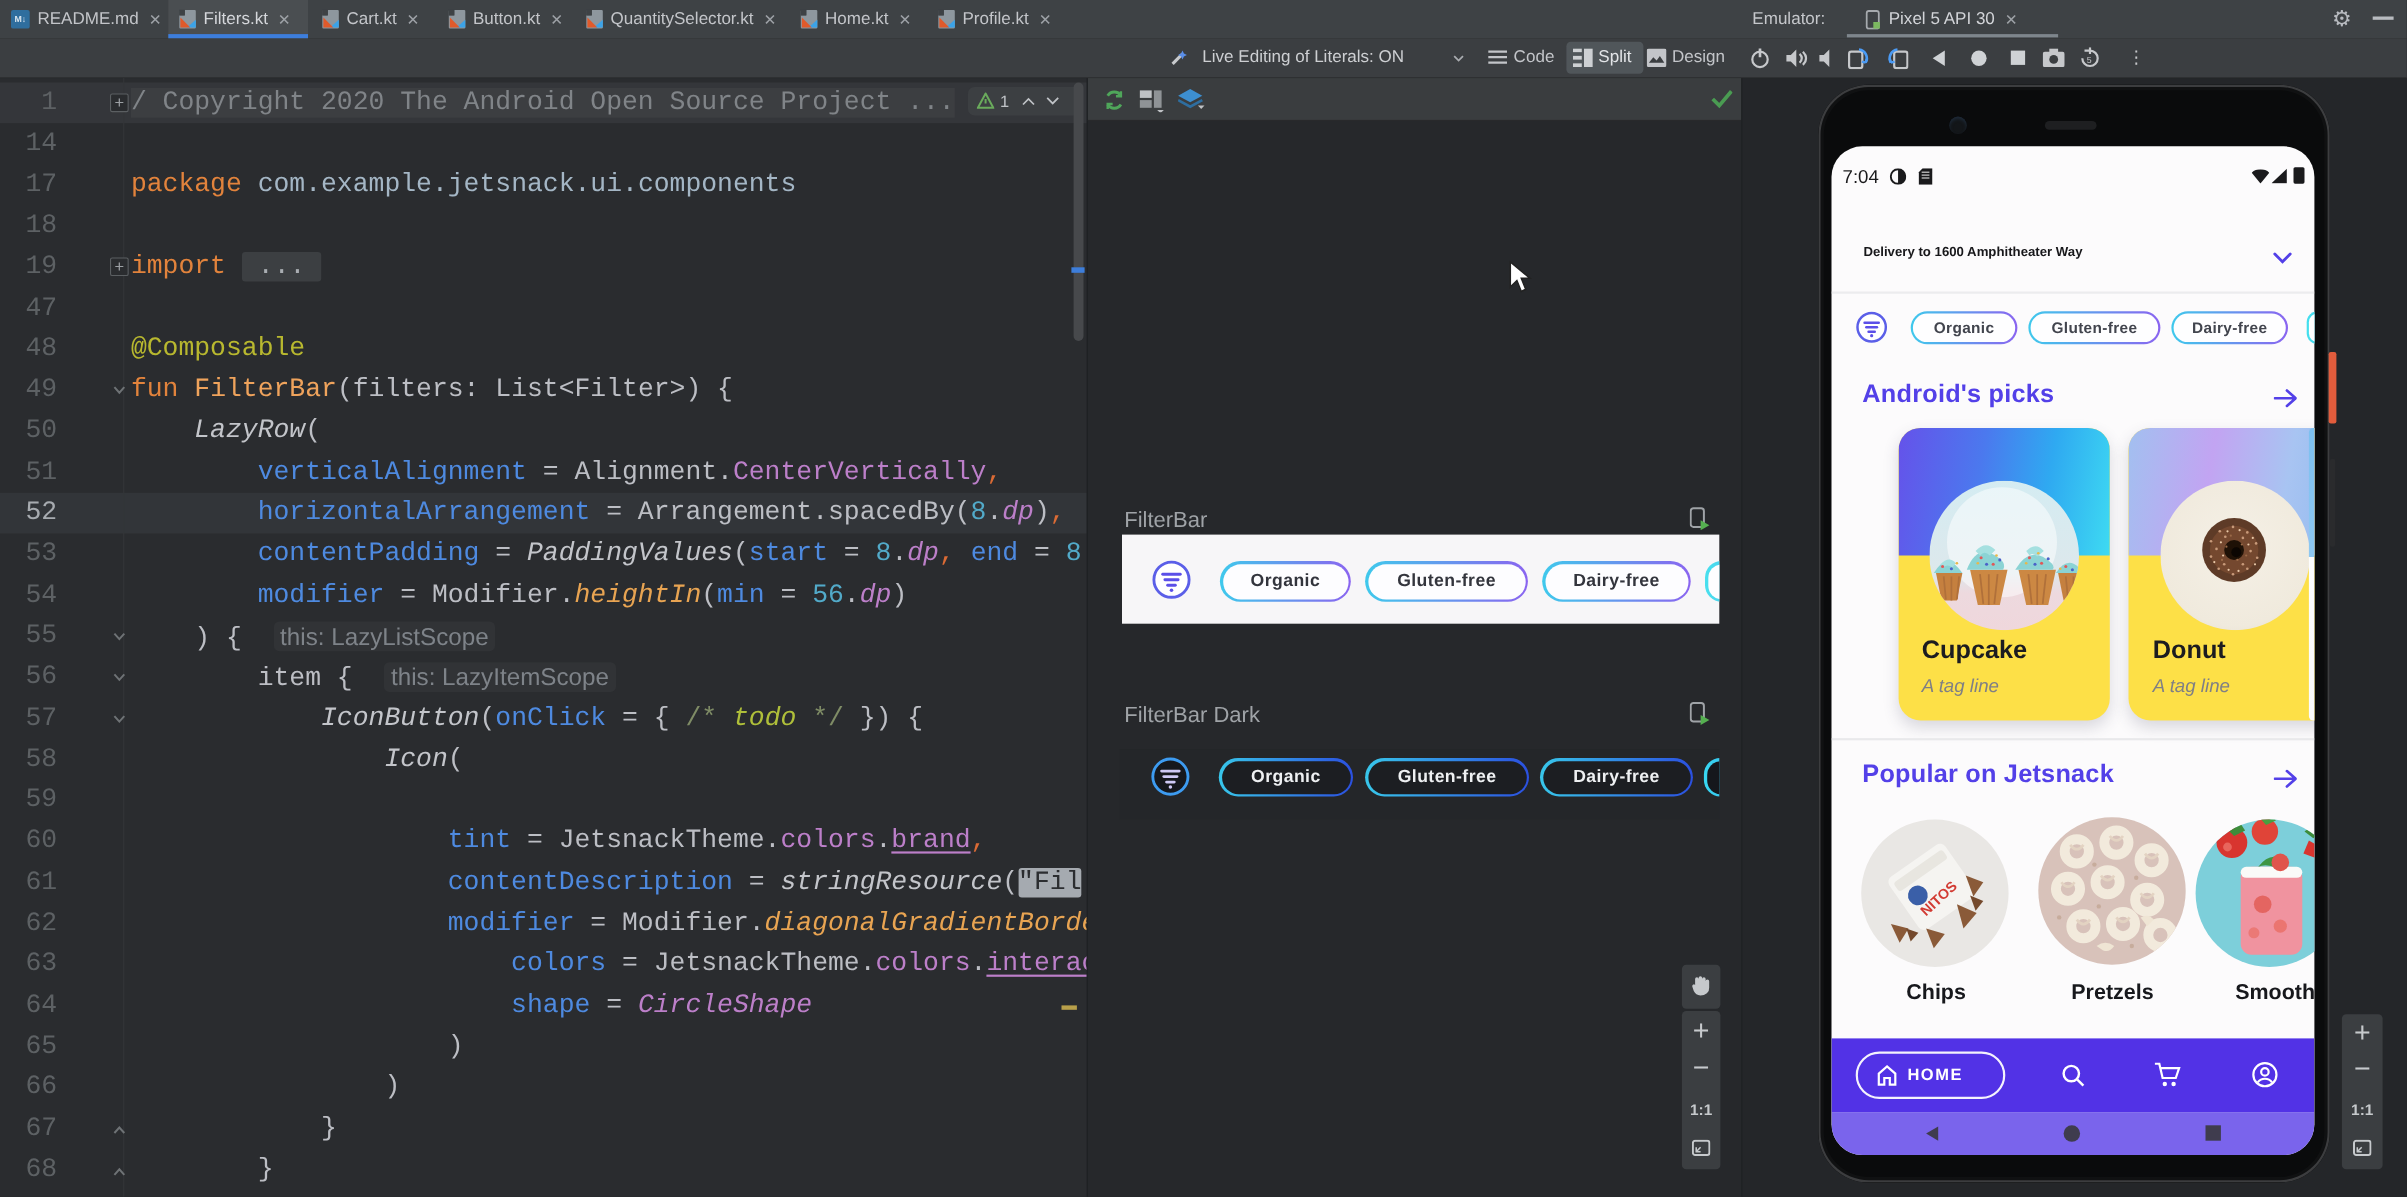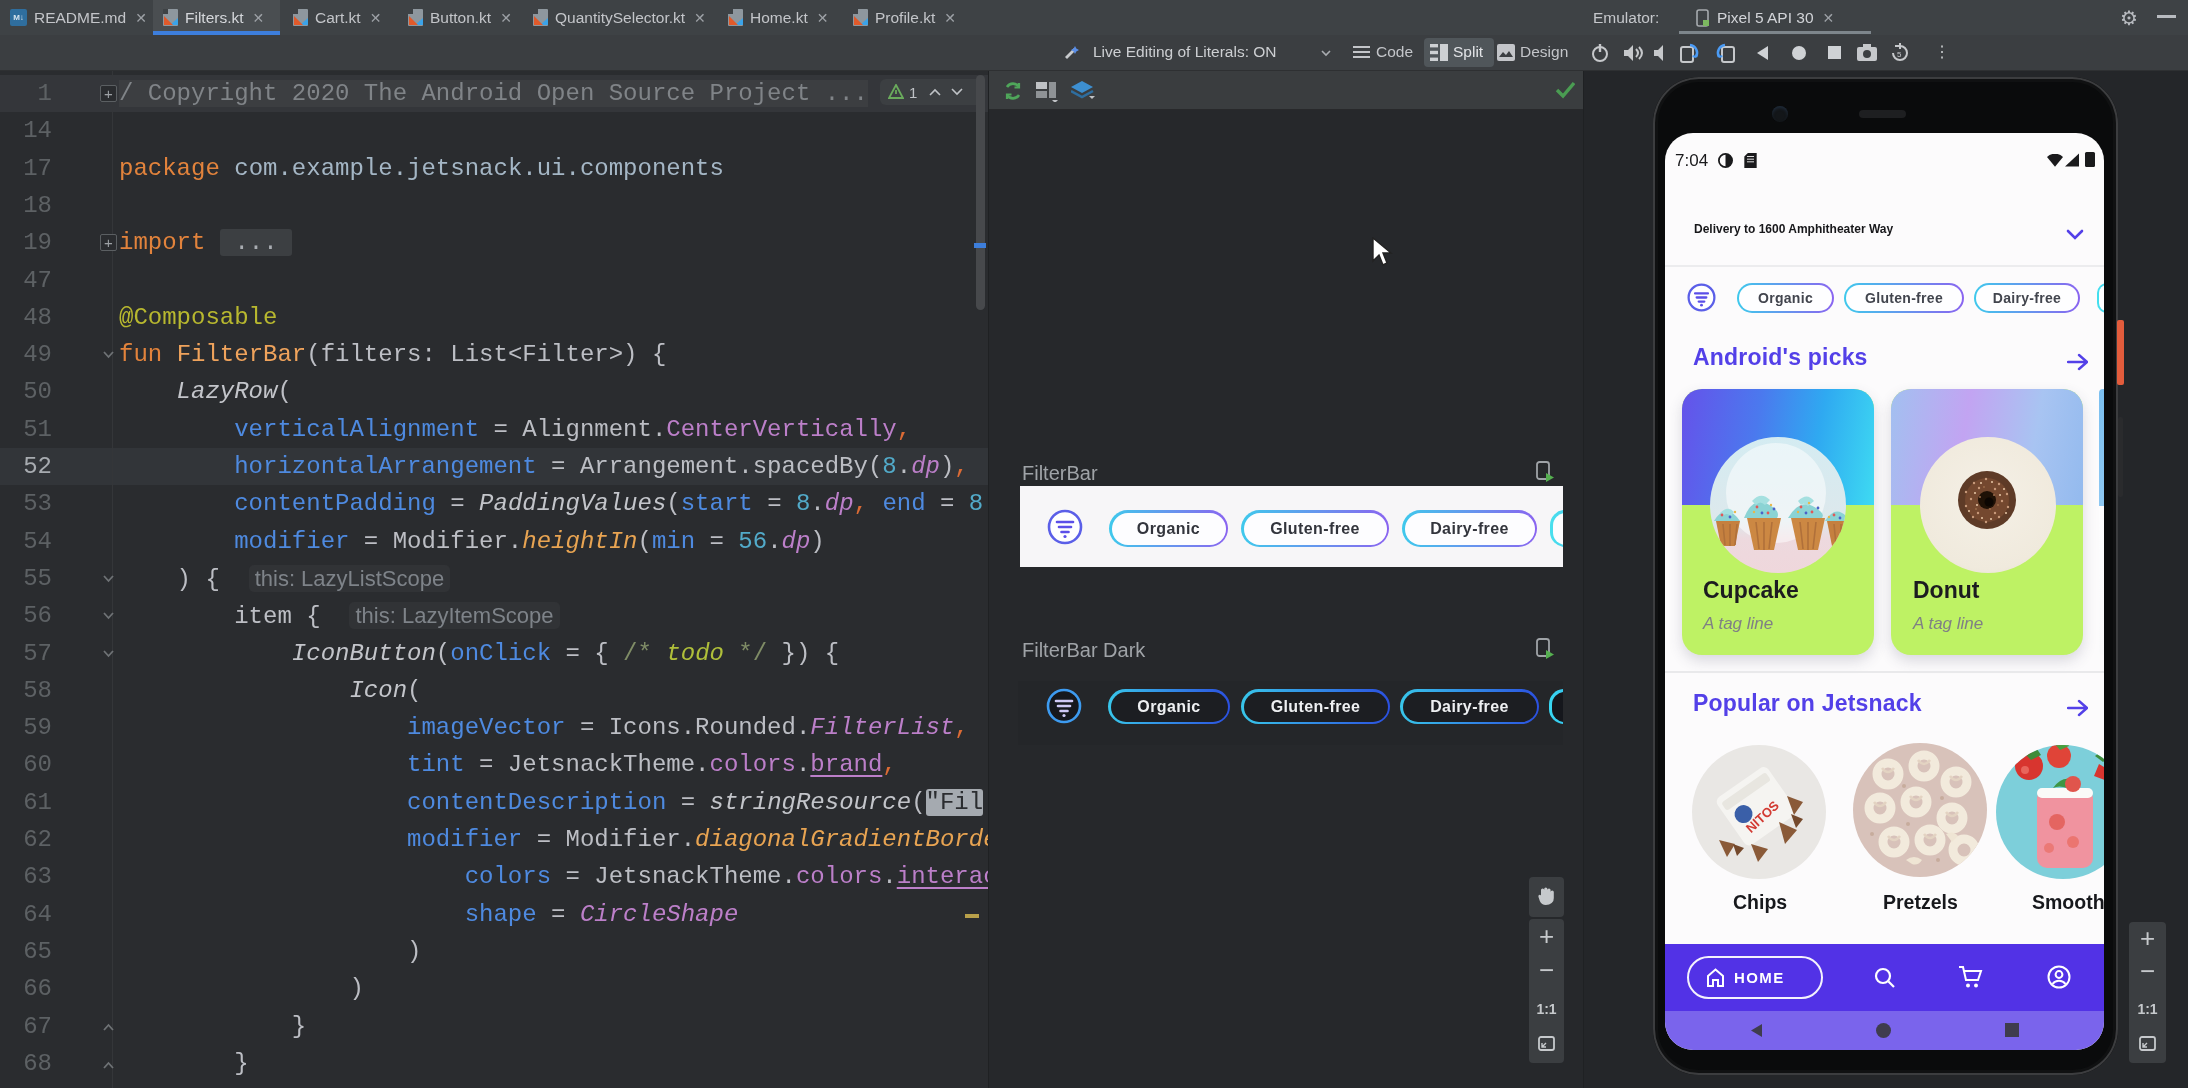--- a/index.html
+++ b/index.html
@@ -43,21 +43,21 @@
 .chip .in { position:absolute; inset:2.5px; border-radius:17px; display:flex; align-items:center; justify-content:center; font-weight:bold; letter-spacing:0.4px; }
 
 .ztool { position:absolute; background:#3B3E41; border-radius:4px; color:#C6C9CC; }
 
 #emul { position:absolute; left:1583px; top:71px; width:605px; height:1017px; background:#242629; border-left:1px solid #1F2123; }
 #phone { position:absolute; left:69px; top:6px; width:465px; height:998px; background:#0A0B0C; border-radius:46px; box-shadow:inset 0 0 0 2px #3C3D3F, inset 0 0 0 5px #101112; }
 #screen { position:absolute; left:12px; top:56px; width:439px; height:917px; background:#FCFBFC; border-radius:28px; overflow:hidden; }
 .pchip { position:absolute; border-radius:15px; }
 .pchip .in { position:absolute; inset:2px; border-radius:13px; background:#FEFEFF; display:flex; align-items:center; justify-content:center; font-weight:bold; color:#42454E; font-size:14px; letter-spacing:0.3px; }
 .hdr { position:absolute; color:#5340E8; font-weight:bold; font-size:23px; letter-spacing:0.2px; }
-.card { position:absolute; top:256px; width:192px; height:266px; border-radius:20px; background:#bef264; box-shadow:0 6px 14px rgba(60,60,90,0.18); overflow:hidden; }
+.card { position:absolute; top:256px; width:192px; height:266px; border-radius:20px; background:#fde047; box-shadow:0 6px 14px rgba(60,60,90,0.18); overflow:hidden;margin-left:44px; }
 .ctitle { position:absolute; font-weight:bold; font-size:23px; color:#1C1C20; }
 .ctag { position:absolute; font-size:17px; color:#7F7F85;font-style:italic; }
 .flabel { position:absolute; font-weight:bold; font-size:19.5px; color:#17181C; }
 </style></head>
 <body>
 
 <div id="tabbar">
   <div class="tab" style="left:10px">
     <span style="width:17px;height:17px;background:#2F6E9E;border-radius:2px;margin-right:7px;display:inline-flex;align-items:center;justify-content:center;color:#D8E4EE;font-size:8px;font-weight:bold;">M↓</span>
     README.md<span class="x">✕</span>
@@ -207,21 +207,20 @@
 <pre class="cl" style="top:265.1px"><i class="kw">fun</i><i class="df"> </i><i class="fn">FilterBar</i><i class="df">(filters: List&lt;Filter&gt;) {</i></pre>
 <pre class="cl" style="top:302.4px"><i class="df">    </i><i class="it">LazyRow</i><i class="df">(</i></pre>
 <pre class="cl" style="top:339.7px"><i class="df">        </i><i class="pa">verticalAlignment</i><i class="df"> = Alignment.</i><i class="pu">CenterVertically</i><i class="cm">,</i></pre>
 <pre class="cl" style="top:377.0px"><i class="df">        </i><i class="pa">horizontalArrangement</i><i class="df"> = Arrangement.spacedBy(</i><i class="nu">8</i><i class="df">.</i><i class="pui">dp</i><i class="df">)</i><i class="cm">,</i></pre>
 <pre class="cl" style="top:414.3px"><i class="df">        </i><i class="pa">contentPadding</i><i class="df"> = </i><i class="it">PaddingValues</i><i class="df">(</i><i class="pa">start</i><i class="df"> = </i><i class="nu">8</i><i class="df">.</i><i class="pui">dp</i><i class="cm">,</i><i class="df"> </i><i class="pa">end</i><i class="df"> = </i><i class="nu">8</i><i class="df">.</i></pre>
 <pre class="cl" style="top:451.6px"><i class="df">        </i><i class="pa">modifier</i><i class="df"> = Modifier.</i><i class="ori">heightIn</i><i class="df">(</i><i class="pa">min</i><i class="df"> = </i><i class="nu">56</i><i class="df">.</i><i class="pui">dp</i><i class="df">)</i></pre>
 <pre class="cl" style="top:488.9px"><i class="df">    ) {</i><i class="hintsp">  </i><i class="hint">this: LazyListScope</i></pre>
 <pre class="cl" style="top:526.2px"><i class="df">        item {</i><i class="hintsp">  </i><i class="hint">this: LazyItemScope</i></pre>
 <pre class="cl" style="top:563.5px"><i class="df">            </i><i class="it">IconButton</i><i class="df">(</i><i class="pa">onClick</i><i class="df"> = { </i><i class="gr">/* </i><i class="td">todo</i><i class="gr"> */</i><i class="df"> }) {</i></pre>
 <pre class="cl" style="top:600.8px"><i class="df">                </i><i class="it">Icon</i><i class="df">(</i></pre>
-<pre class="cl" style="top:638.1px"><i class="df">                    </i><i class="pa">imageVector</i><i class="df"> = Icons.Rounded.</i><i class="pui">FilterList</i><i class="cm">,</i></pre>
 <pre class="cl" style="top:675.4px"><i class="df">                    </i><i class="pa">tint</i><i class="df"> = JetsnackTheme.</i><i class="pu">colors</i><i class="df">.</i><i class="und">brand</i><i class="cm">,</i></pre>
 <pre class="cl" style="top:712.7px"><i class="df">                    </i><i class="pa">contentDescription</i><i class="df"> = </i><i class="it">stringResource</i><i class="df">(</i><i class="selbox">"Fil</i></pre>
 <pre class="cl" style="top:750.0px"><i class="df">                    </i><i class="pa">modifier</i><i class="df"> = Modifier.</i><i class="ori">diagonalGradientBorder</i></pre>
 <pre class="cl" style="top:787.3px"><i class="df">                        </i><i class="pa">colors</i><i class="df"> = JetsnackTheme.</i><i class="pu">colors</i><i class="df">.</i><i class="und">interactiv</i></pre>
 <pre class="cl" style="top:824.6px"><i class="df">                        </i><i class="pa">shape</i><i class="df"> = </i><i class="pui">CircleShape</i></pre>
 <pre class="cl" style="top:861.9px"><i class="df">                    )</i></pre>
 <pre class="cl" style="top:899.2px"><i class="df">                )</i></pre>
 <pre class="cl" style="top:936.5px"><i class="df">            }</i></pre>
 <pre class="cl" style="top:973.8px"><i class="df">        }</i></pre>
   <pre class="cl" style="top:153.2px;left:220px"><i style="background:#3C3F42;color:#A9ADB2;border-radius:3px"> ... </i></pre>

